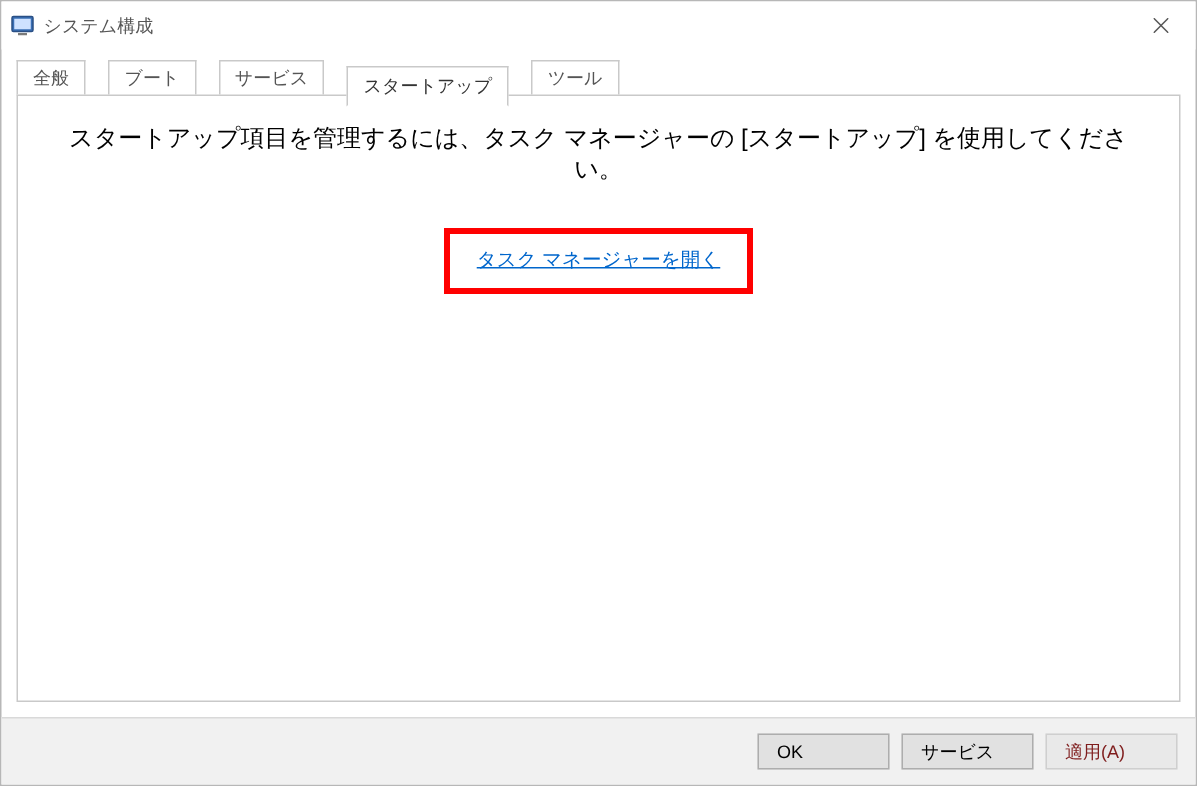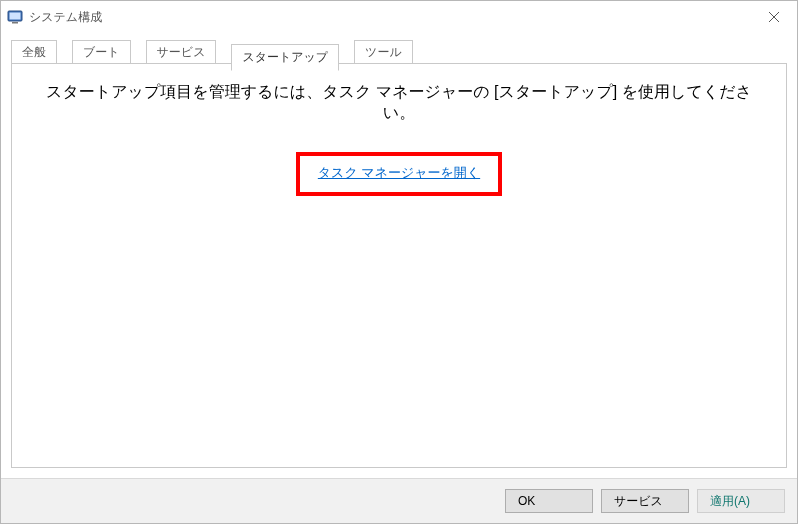--- a/index.html
+++ b/index.html
@@ -143,21 +143,21 @@
     background: #e1e1e1;
     color: #000;
     font-size: 12px;
     padding: 0 12px;
     box-sizing: border-box;
     display: inline-flex;
     align-items: center;
     cursor: default;
   }
   .btn.disabled {
-    color: #0f766e;
+    color: #7f1d1d;
     border-color: #cfcfcf;
     background: #e9e9e9;
   }
 </style>
 </head>
 <body>
 
 <div class="window">
 
   <div class="titlebar">

